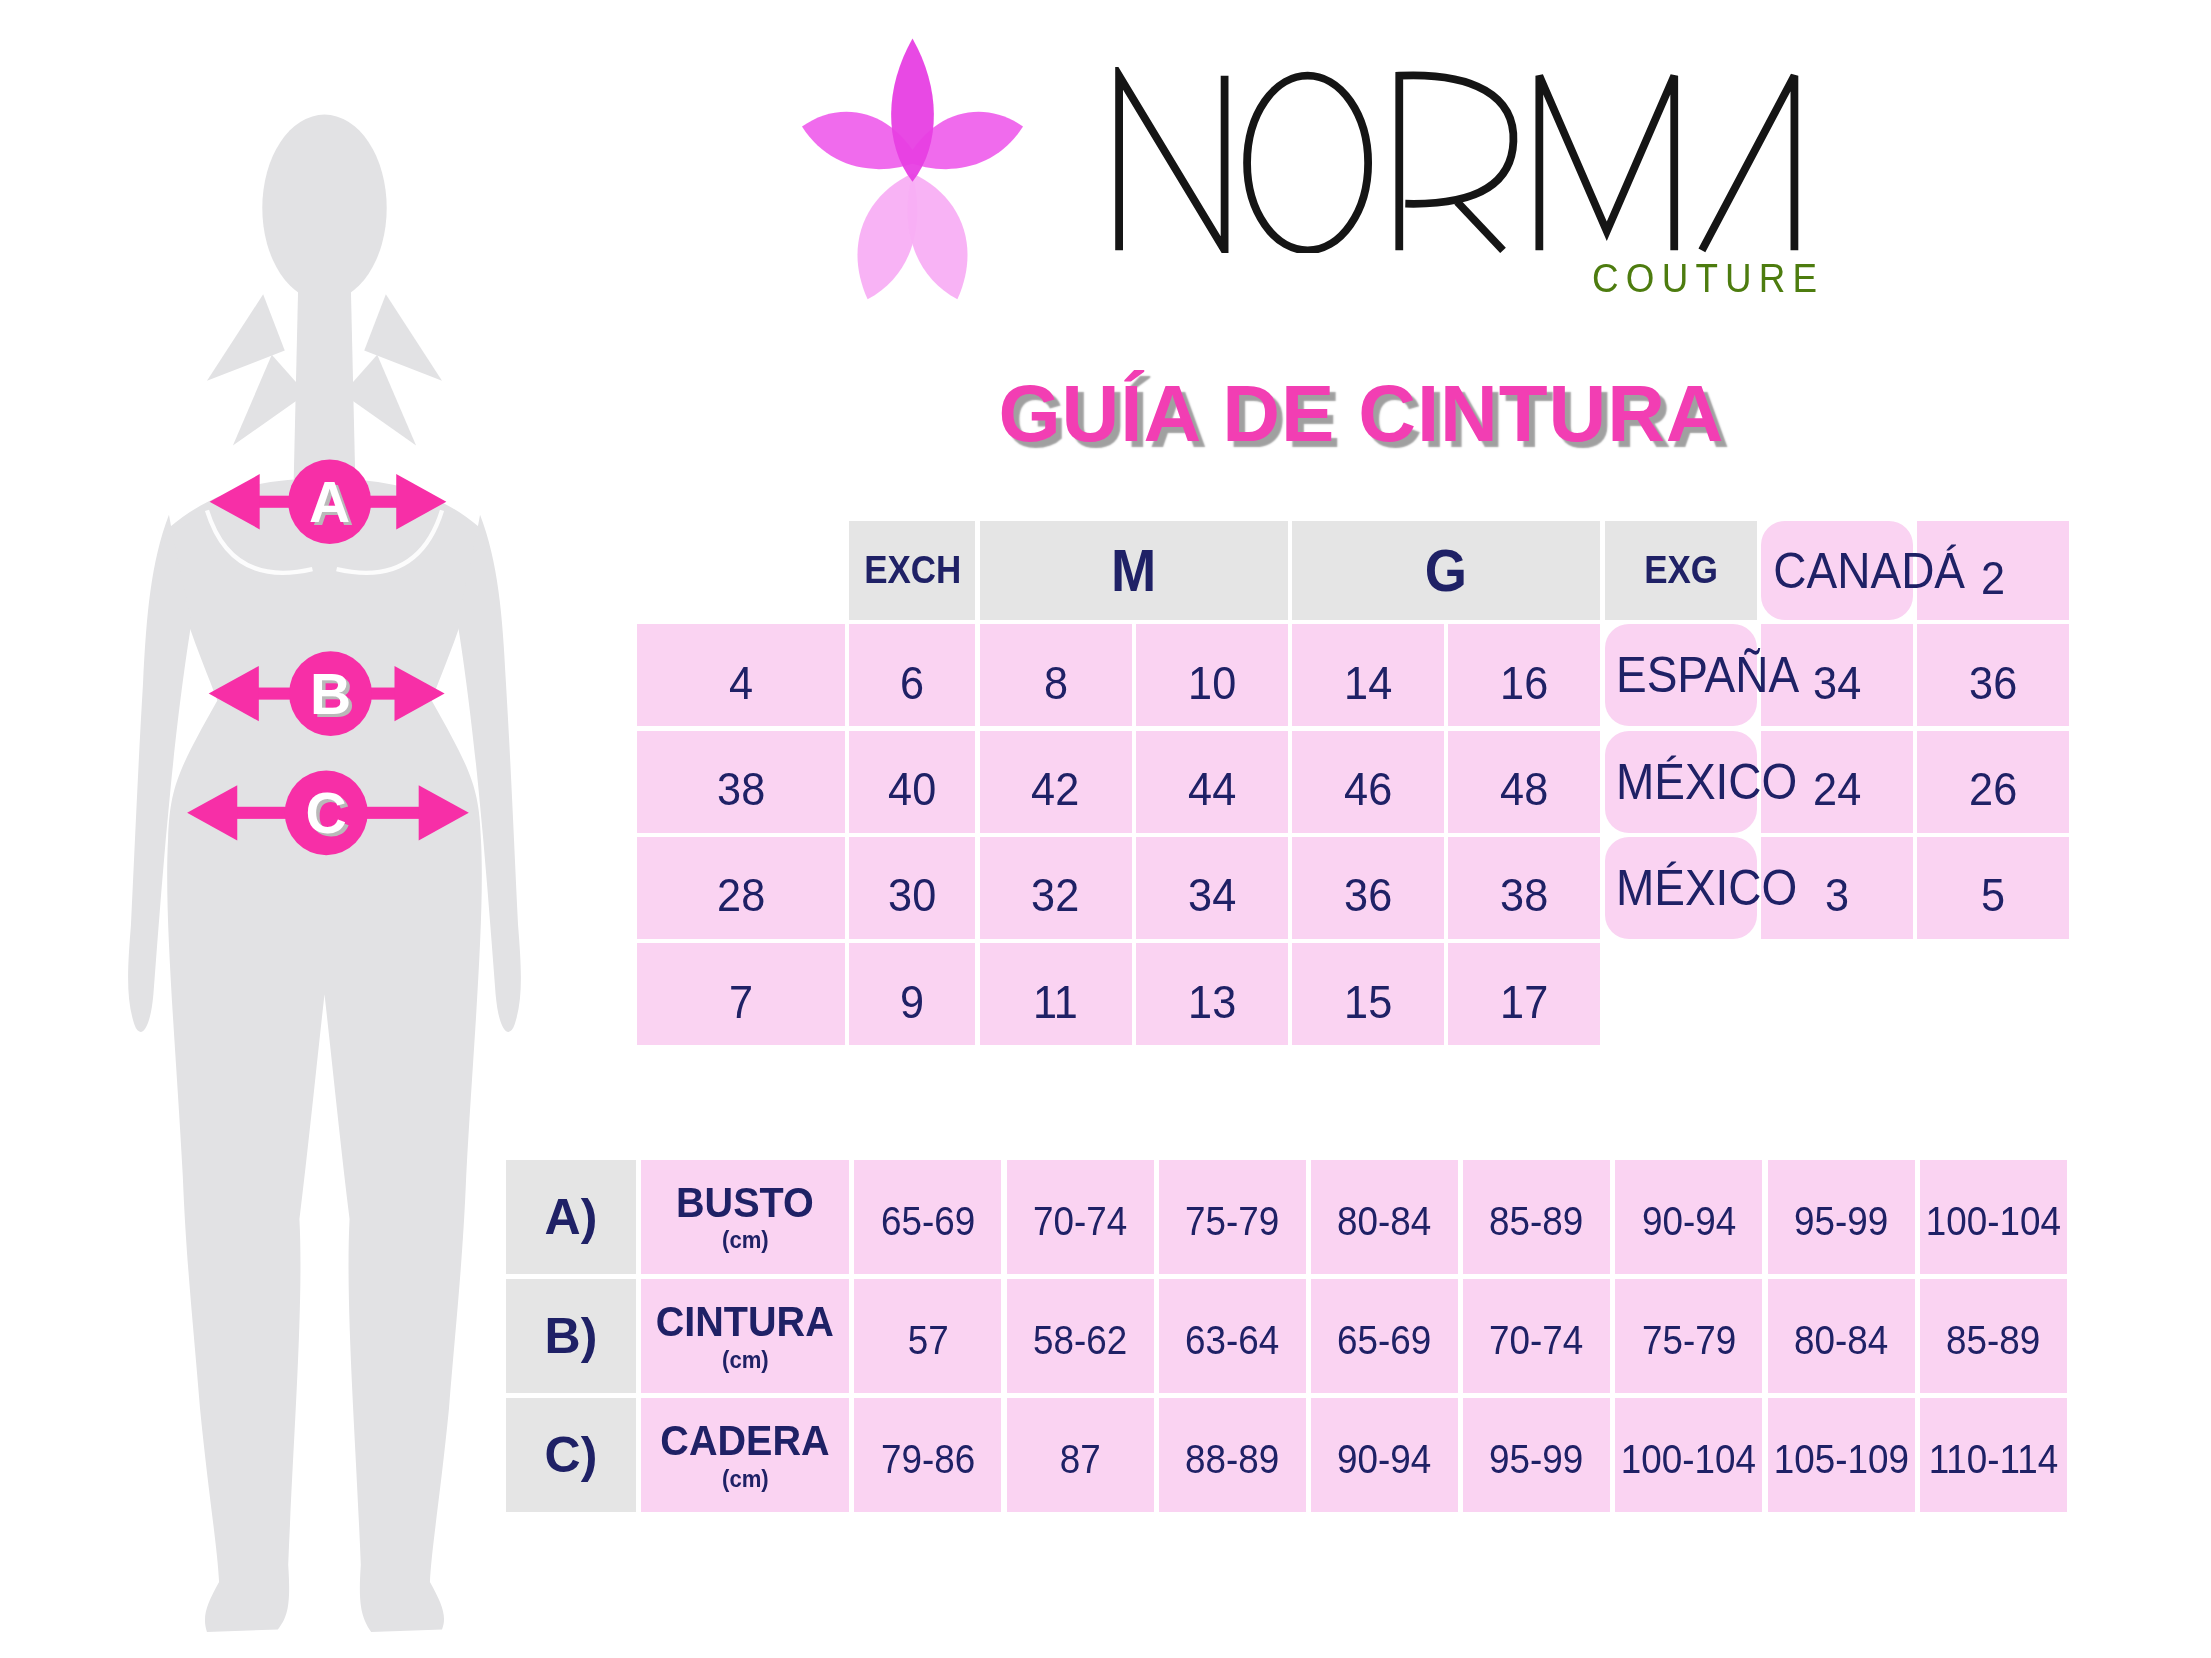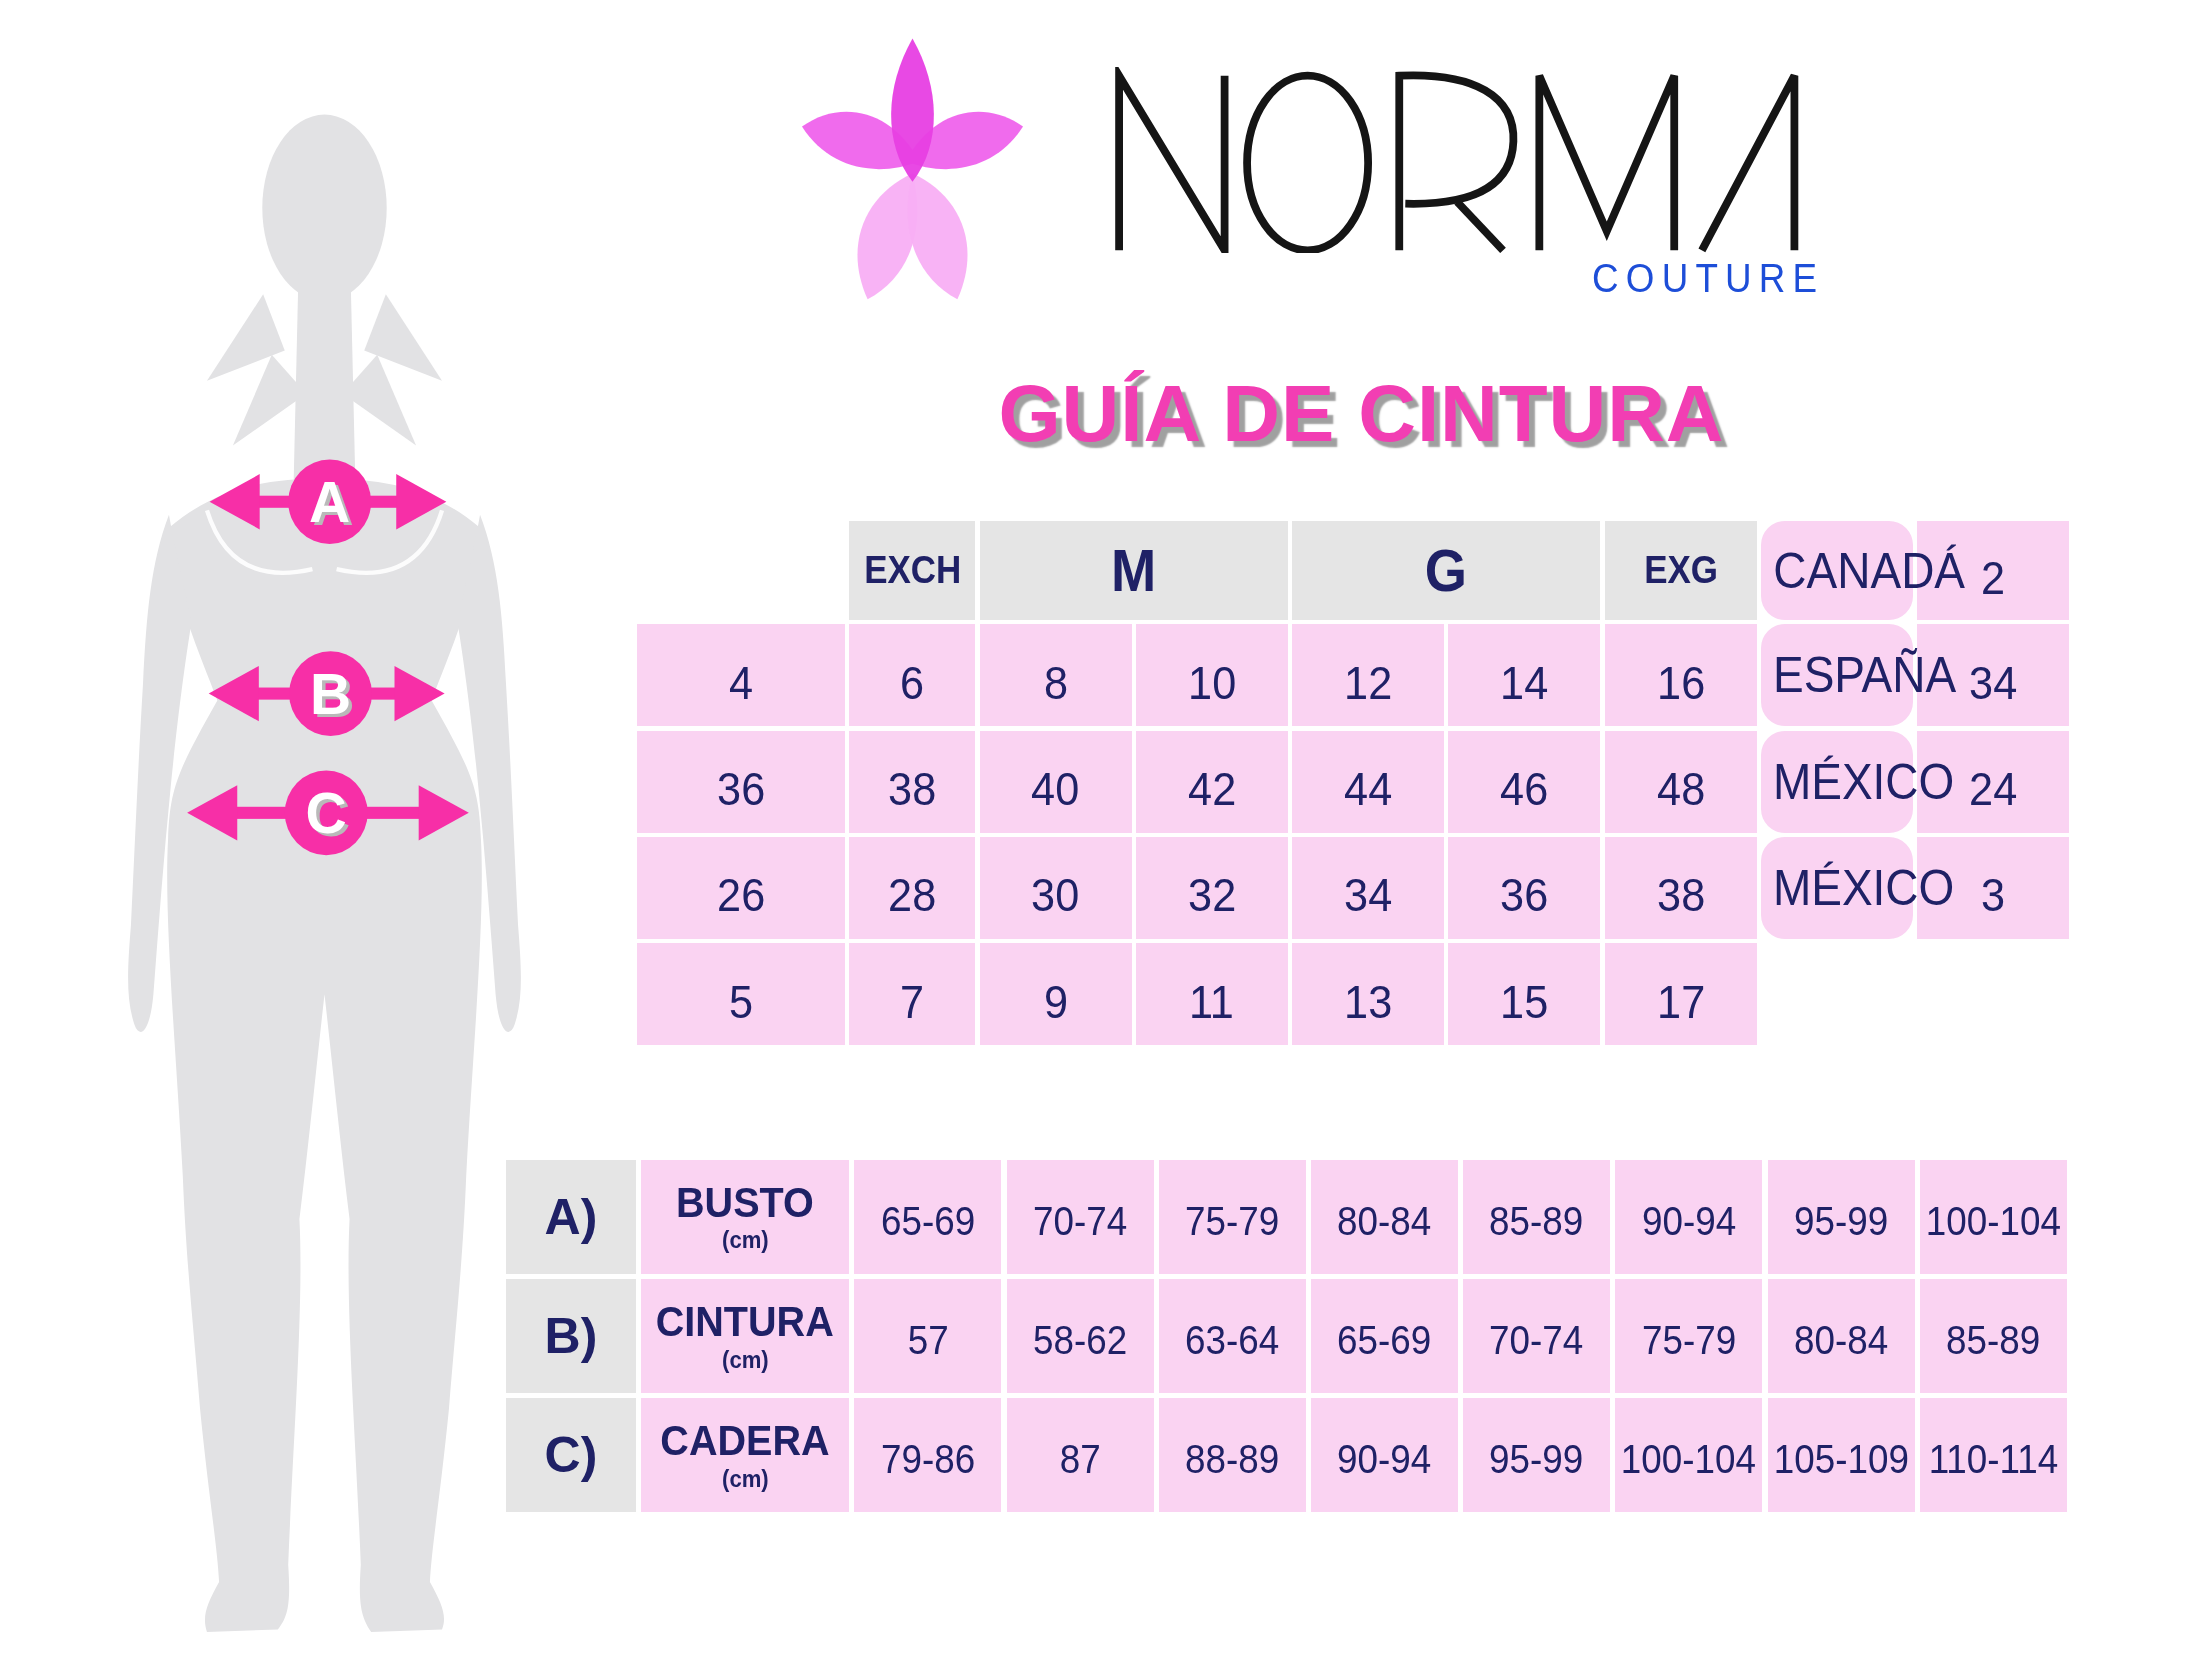--- a/index.html
+++ b/index.html
@@ -6,21 +6,21 @@
   #canvas{position:relative;width:2212px;height:1659px;background:#ffffff;overflow:hidden;
           font-family:"Liberation Sans",sans-serif;}
 
   
   #figure-svg{position:absolute;left:86px;top:95px;}
 
   
   #flower-svg{position:absolute;left:783px;top:33px;}
   #norma-svg{position:absolute;left:1107px;top:67px;}
   #couture{position:absolute;left:1582px;top:256px;width:242px;text-align:right;
-           font-size:40px;letter-spacing:7.8px;color:#1d4ed8;font-weight:400;}
+           font-size:40px;letter-spacing:7.8px;color:#4d7c0f;font-weight:400;}
 
   
   #title{position:absolute;left:899px;top:368px;width:925px;text-align:center;
          font-size:80px;font-weight:700;color:#f23eb3;letter-spacing:0.9px;
          text-shadow:6px 6px 1.7px #a0a0a0;}
 
   
   .cell{display:flex;align-items:center;justify-content:center;color:#1f2166;}
   .pink{background:#fad3f2;}
   .gray{background:#e5e5e5;}
@@ -183,23 +183,20 @@
     <div class="cell pink val">
         <span class="cond">6</span>
       </div>
     <div class="cell pink val">
         <span class="cond">8</span>
       </div>
     <div class="cell pink val">
         <span class="cond">10</span>
       </div>
     <div class="cell pink val">
-        <span class="cond">12</span>
-      </div>
-    <div class="cell pink val">
         <span class="cond">14</span>
       </div>
     <div class="cell pink val">
         <span class="cond">16</span>
       </div>
 
     <div class="cell pink rowlbl">
         <span class="cond">ESPAÑA</span>
       </div>
     <div class="cell pink val">

